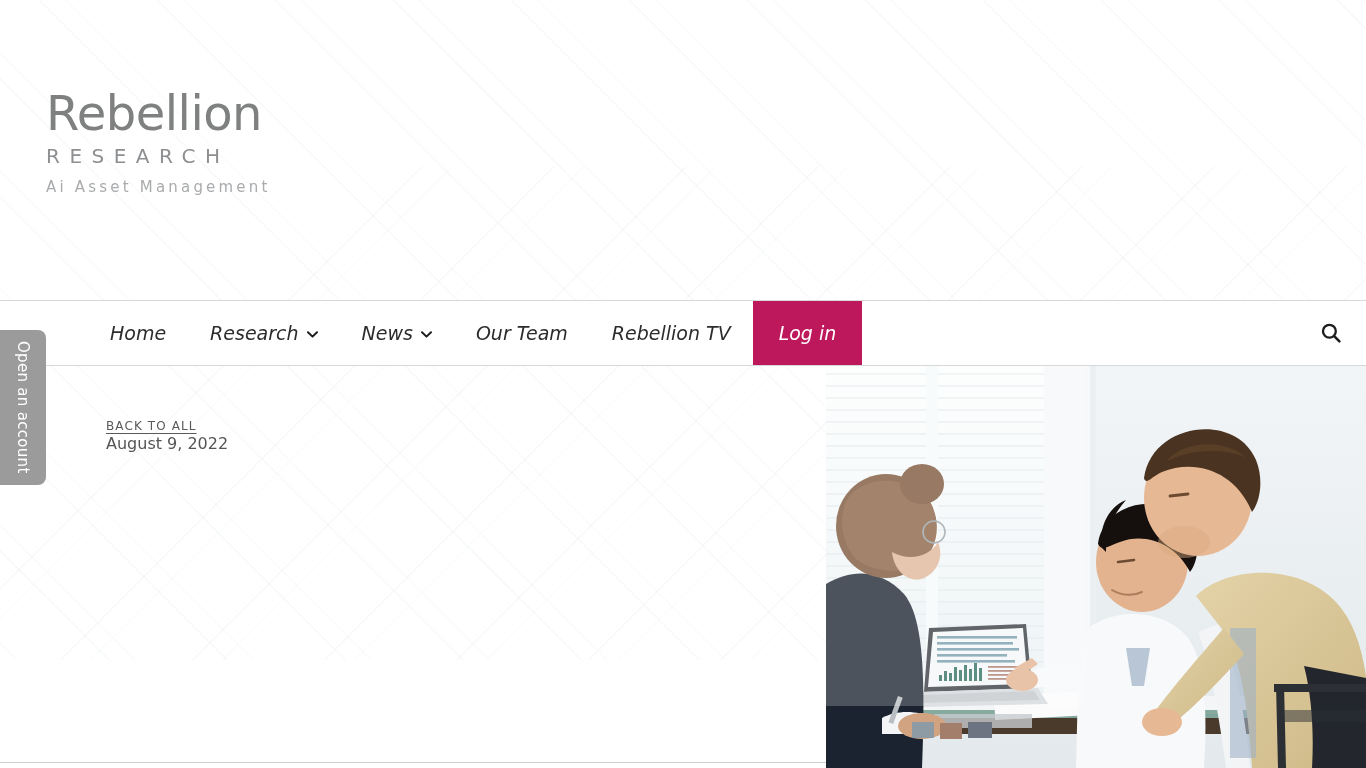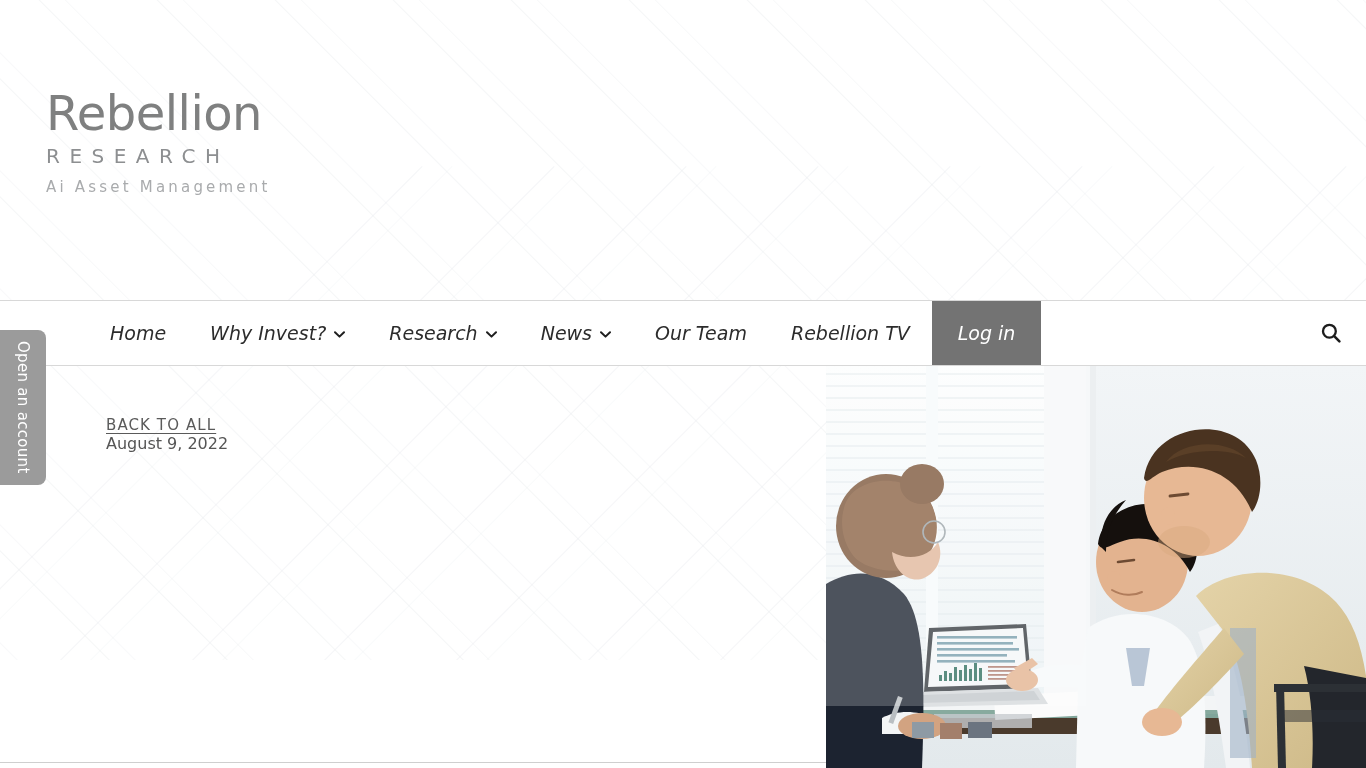--- a/index.html
+++ b/index.html
@@ -63,21 +63,21 @@
   .nav-item {
     display:flex; align-items:center; gap:8px;
     padding:0 22px;
     font-size:19px; color:#2c2c2c;
     white-space:nowrap; cursor:pointer;
     font-family:"DejaVu Sans", sans-serif;
     font-weight:400;
     font-style:italic;
   }
   .nav-item.login {
-    background:#737373; color:#ffffff; padding:0 26px;
+    background:#be185d; color:#ffffff; padding:0 26px;
   }
   .chev {
     display:inline-block; width:11px; height:7px; position:relative; top:1px;
   }
   .chev svg { display:block; }
   .nav-search {
     margin-left:auto; display:flex; align-items:center;
     padding:0 24px 0 20px; cursor:pointer;
   }
   .nav-search svg { display:block; }
@@ -102,21 +102,21 @@
 
   
   .main {
     position:absolute; left:0; top:366px; width:1366px; height:402px;
     z-index:2;
   }
   .article {
     position:absolute; left:106px; top:50px; width:700px;
   }
   .back-link {
-    font-size:15px; color:#5a5a5a; letter-spacing:1.1px;
+    font-size:12px; color:#5a5a5a; letter-spacing:1.1px;
     text-decoration:underline; text-underline-offset:3px;
     cursor:pointer; display:inline-block;
     font-family:"DejaVu Sans", sans-serif;
   }
   .article-title {
     margin-top:42px;
     font-size:50px; font-weight:300; color:#333333;
     line-height:1.20; letter-spacing:-0.2px;
     font-family:"DejaVu Sans", sans-serif;
     max-width:640px;
@@ -222,28 +222,20 @@
     </div>
   </div>
 
   <nav class="navbar">
     <div class="nav-items">
 
       <div class="nav-item">
         <span>Home</span>
       </div>
 
-      <div class="nav-item">
-        <span>Why Invest?</span>
-        <span class="chev">
-          <svg viewBox="0 0 11 7" width="11" height="7">
-              <path d="M1 1.2 L5.5 5.6 L10 1.2" fill="none" stroke="#1f1f1f" stroke-width="2" stroke-linecap="round" stroke-linejoin="round"></path>
-            </svg>
-        </span>
-      </div>
 
       <div class="nav-item">
         <span>Research</span>
         <span class="chev">
           <svg viewBox="0 0 11 7" width="11" height="7">
               <path d="M1 1.2 L5.5 5.6 L10 1.2" fill="none" stroke="#1f1f1f" stroke-width="2" stroke-linecap="round" stroke-linejoin="round"></path>
             </svg>
         </span>
       </div>
 

